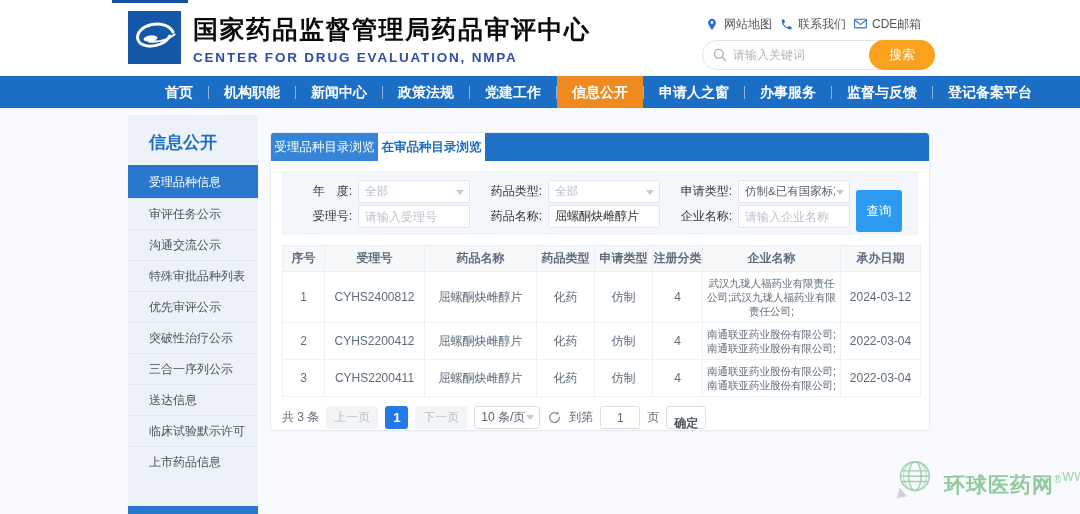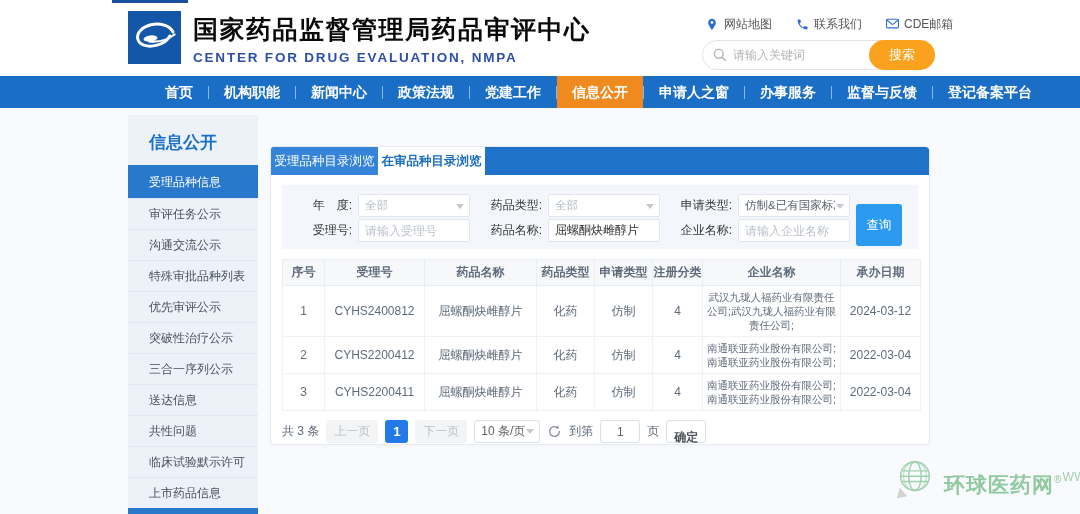--- a/index.html
+++ b/index.html
@@ -7,21 +7,21 @@
   body{font-family:"Liberation Sans","DejaVu Sans",sans-serif;background:#fff;overflow:hidden}
   .page{position:relative;width:1080px;height:514px;background:#f8fafd;overflow:hidden}
 
   
   .hdr{position:absolute;top:0;left:0;width:1080px;height:76px;background:#fff}
   .hdr-topline{position:absolute;left:112px;top:0;width:76px;height:3px;background:#16509f}
   .logo{position:absolute;left:128px;top:11px;width:53px;height:53px;cursor:pointer}
   .titles{position:absolute;left:193px;top:13px}
   .site-title{font-size:25px;font-weight:bold;color:#0a0a0a;letter-spacing:1.5px;white-space:nowrap}
   .site-subtitle{margin-top:4px;font-size:13.5px;font-weight:bold;color:#2d4fa8;letter-spacing:1.8px;white-space:nowrap}
-  .top-links{position:absolute;left:706px;top:16px;display:flex;gap:24px;align-items:center}
+  .top-links{position:absolute;left:706px;top:16px;display:flex;gap:8px;align-items:center}
   .top-link{display:flex;align-items:center;gap:5px;font-size:12px;color:#555;cursor:pointer;white-space:nowrap}
   .tl-icon{display:inline-flex;width:13px;height:13px}
   .search{position:absolute;left:702px;top:40px;width:233px;height:18px}
   .search input{width:100%;height:30px;border:1px solid #e4e4e4;border-radius:15px;padding:0 72px 0 30px;font-size:12px;color:#333;background:#fff;outline:none}
   .search input::placeholder{color:#b5b5b5}
   .s-icon{position:absolute;left:10px;top:7px;width:16px;height:16px}
   .s-btn{position:absolute;right:0;top:0;width:66px;height:30px;border:none;border-radius:15px;background:var(--search-orange);color:#fff;font-size:13px;cursor:pointer}
 
   
   .mainnav{position:absolute;top:76px;left:0;width:1080px;height:32px;background:var(--nav-blue);display:flex;align-items:center;padding-left:150px}
@@ -33,21 +33,21 @@
   .sidebar{position:absolute;left:128px;top:115px;width:130px;height:399px;background:#edf2f9;display:flex;flex-direction:column}
   .sb-title{padding:16px 0 11px 21px;font-size:17px;font-weight:bold;color:var(--nav-blue)}
   .sb-item{height:31px;line-height:31px;padding-left:21px;font-size:12px;color:#46505d;border-top:1px solid #e0e7f1;cursor:pointer;white-space:nowrap}
   .sb-item.active{background:var(--side-active);color:#fff;border-top-color:var(--side-active);height:33px;line-height:33px}
   .sb-strip{margin-top:auto;height:8px;background:var(--side-active);cursor:pointer}
 
   
   .main{position:absolute;left:270px;top:122px;width:660px}
   .breadcrumb{display:flex;align-items:center;gap:5px;font-size:12px;color:#555;height:16px}
   .bc-icon{display:inline-flex;width:11px;height:13px}
-  .panel{margin-top:24px;background:#fff;border:1px solid #e7ebf1;border-radius:4px;height:299px;position:relative;box-shadow:0 1px 3px rgba(30,60,110,.04);overflow:hidden}
+  .panel{margin-top:10px;background:#fff;border:1px solid #e7ebf1;border-radius:4px;height:299px;position:relative;box-shadow:0 1px 3px rgba(30,60,110,.04);overflow:hidden}
   .tabbar{height:28px;background:var(--tabbar-blue);border-radius:3px 3px 0 0;display:flex}
   .tab{width:107px;text-align:center;line-height:28px;font-size:12.5px;color:#fff;cursor:pointer;background:#3684d8;white-space:nowrap}
   .tab.active{background:#fff;color:var(--nav-blue);font-weight:bold}
 
   
   .filterbox{margin:10px 11px;background:#f3f6fb;padding:7px 10px;position:relative;height:64px}
   .f-row{display:flex;align-items:center;height:23px;margin:2px 0}
   .f-label{width:60px;text-align:right;font-size:12px;color:#333;margin-right:6px;white-space:pre}
   .f-field{width:112px;height:23px;background:#fff;border:1px solid #e2e6ec;border-radius:2px;margin-right:12px;position:relative;display:flex;align-items:center;padding:0 14px 0 6px;cursor:pointer}
   .f-val{font-size:11.5px;color:#5a6270;overflow:hidden;white-space:nowrap}
@@ -166,21 +166,20 @@
     <div class="sb-title">信息公开</div>
     <div>
         <div class="sb-item active">受理品种信息</div>
         <div class="sb-item">审评任务公示</div>
         <div class="sb-item">沟通交流公示</div>
         <div class="sb-item">特殊审批品种列表</div>
         <div class="sb-item">优先审评公示</div>
         <div class="sb-item">突破性治疗公示</div>
         <div class="sb-item">三合一序列公示</div>
         <div class="sb-item">送达信息</div>
-        <div class="sb-item">共性问题</div>
         <div class="sb-item">临床试验默示许可</div>
         <div class="sb-item">上市药品信息</div>
       </div>
     <div class="sb-strip"></div>
   </div>
 
   <div class="main">
 
     <div class="panel">
       <div class="tabbar">

